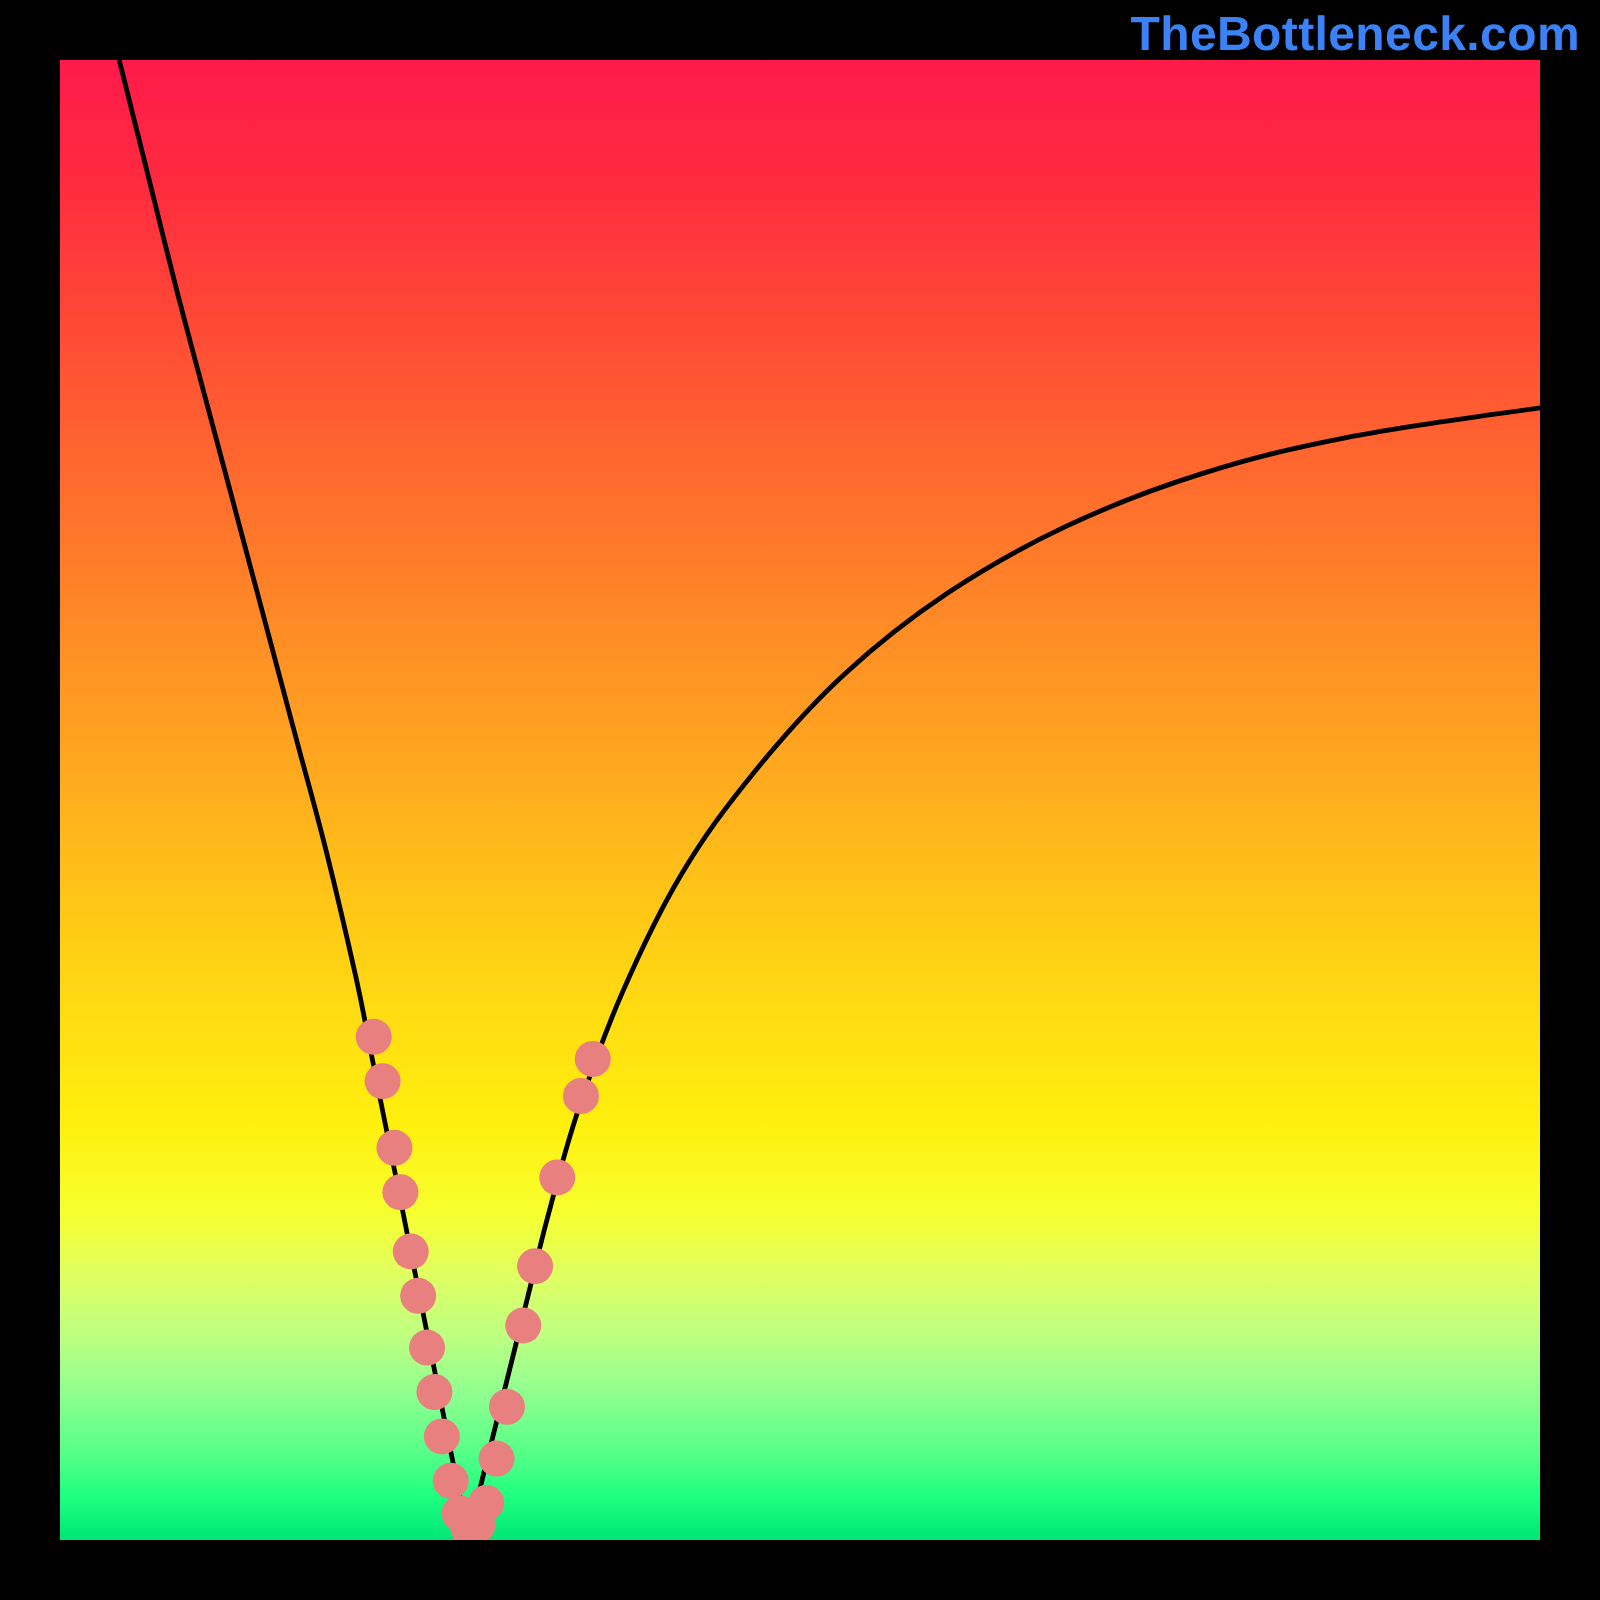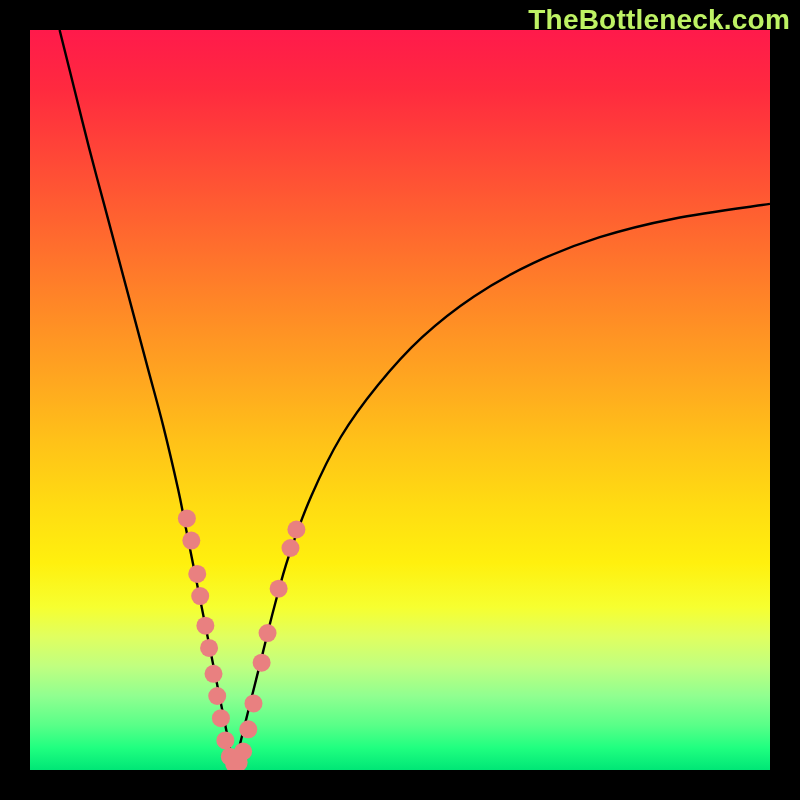--- a/index.html
+++ b/index.html
@@ -38,22 +38,22 @@
       #90ff90 90%,
       #58ff88 94%,
       #20ff80 97%,
       #00e676 100%
     );
   }
   .watermark {
     position: absolute;
     top: 4px;
     right: 10px;
-    color: #bef264;
-    font-size: 28px;
+    color: #3b82f6;
+    font-size: 24px;
     font-weight: 600;
     letter-spacing: 0.2px;
     user-select: none;
   }
   svg.curves {
     position: absolute;
     left: 0;
     top: 0;
     width: 740px;
     height: 740px;

